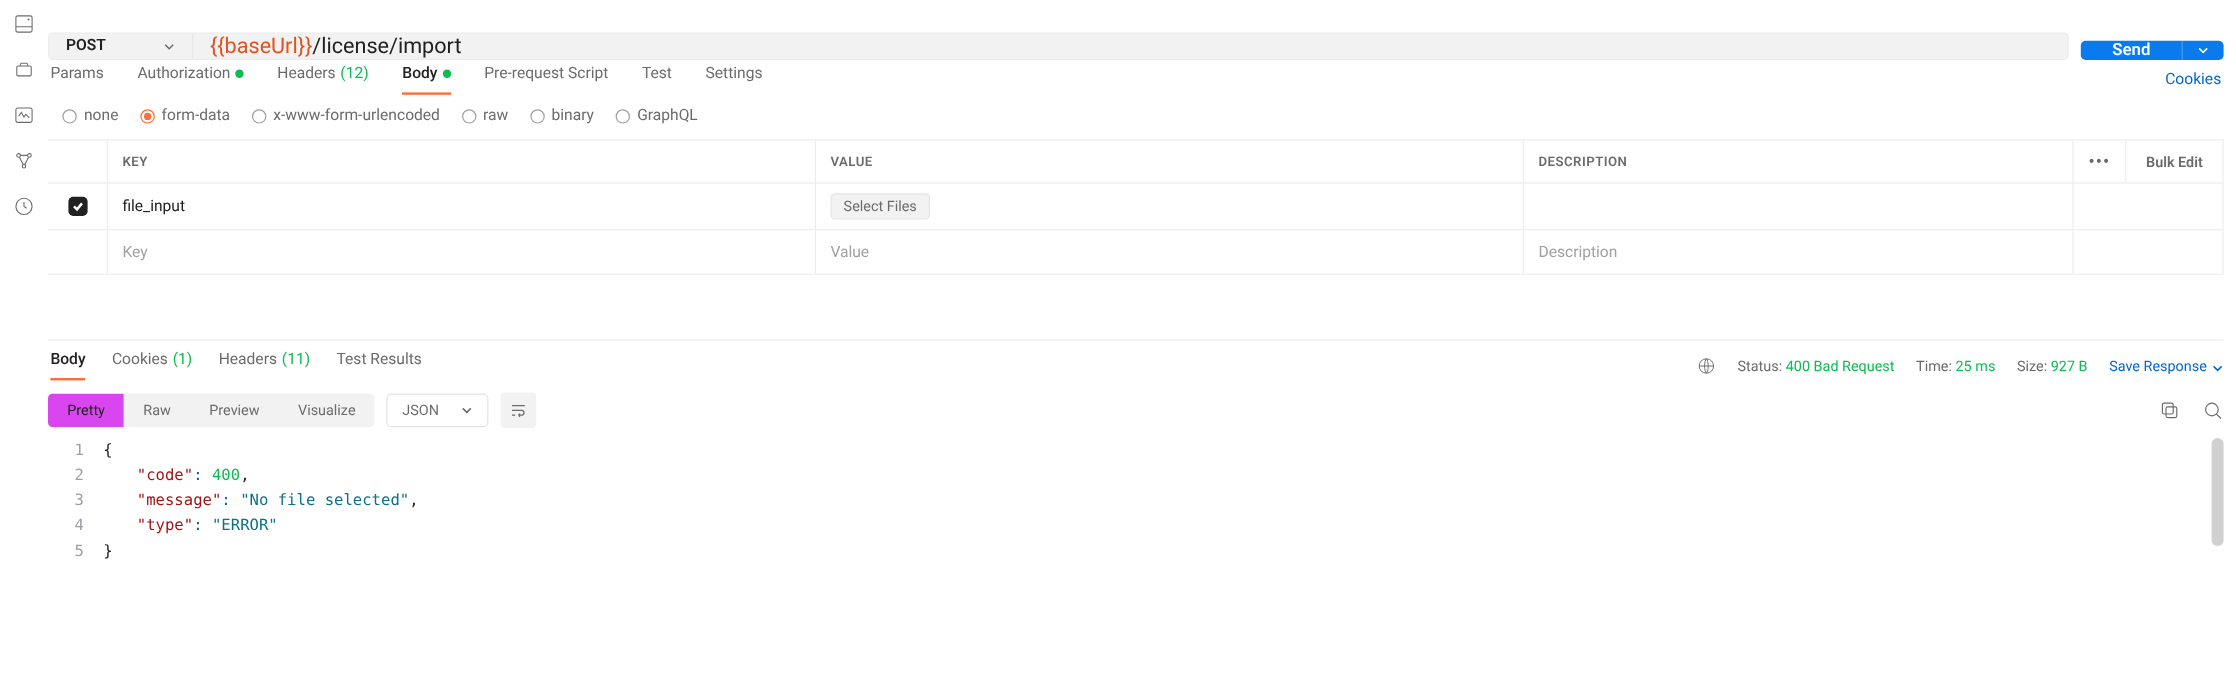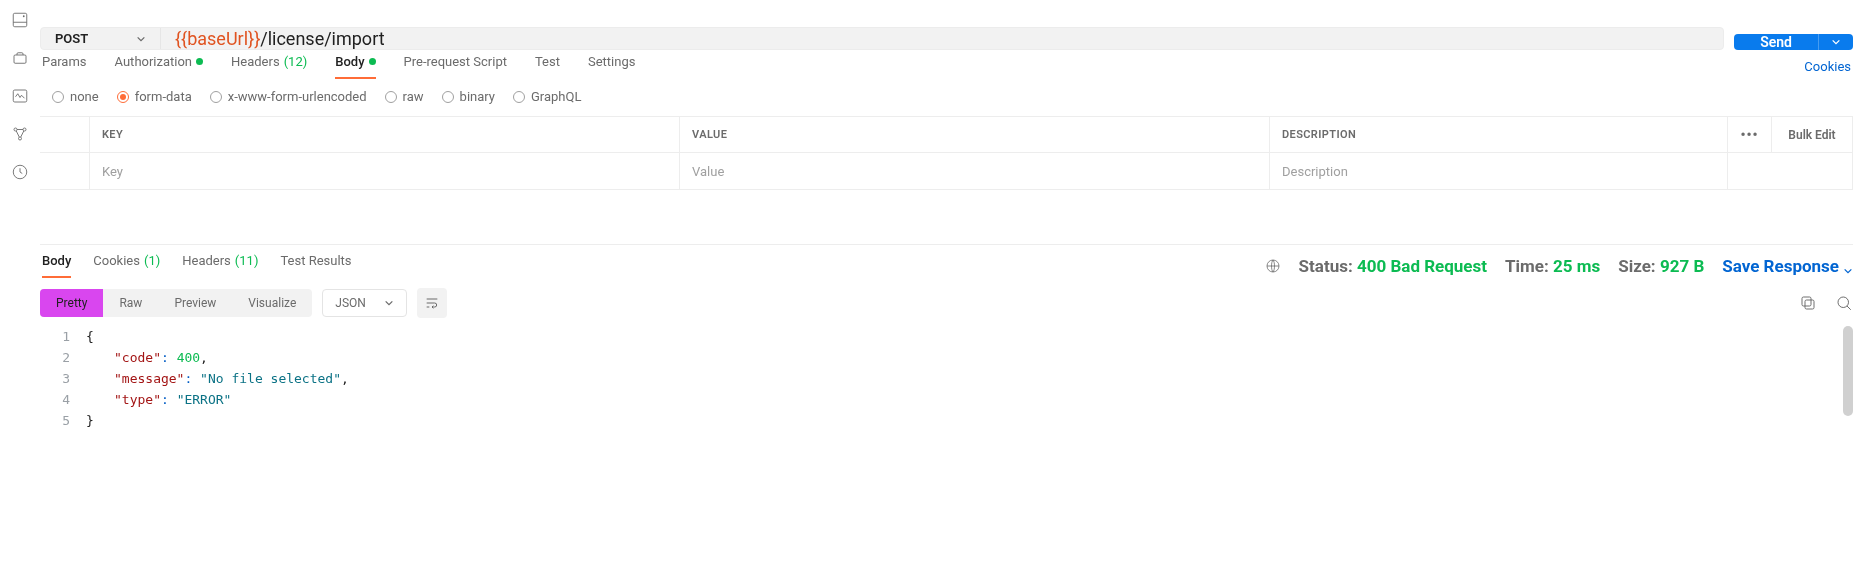--- a/index.html
+++ b/index.html
@@ -227,21 +227,21 @@
     padding: 8px 0 0 0;
   }
   .resp-tabs { display: flex; gap: 22px; align-items: center; padding-left: 2px; }
   .resp-tab {
     font-size: 13px; color: #6b6b6b; cursor: pointer;
     padding-bottom: 8px; border-bottom: 2px solid transparent;
     display: flex; align-items: center; gap: 4px;
   }
   .resp-tab.active { color: #212121; font-weight: 500; border-bottom-color: #ff6c37; }
   .resp-meta {
-    display: flex; align-items: center; gap: 18px; font-size: 17px; color: #6b6b6b; font-weight: bold;
+    display: flex; align-items: center; gap: 18px; font-size: 12px; color: #6b6b6b;
   }
   .resp-meta .globe { width: 16px; height: 16px; }
   .resp-meta .globe svg { width: 16px; height: 16px; stroke: #6b6b6b; fill: none; stroke-width: 1.2; }
   .meta-green { color: #0cbb52; }
   .save-resp { color: #0265d2; display: flex; align-items: flex-end; gap: 4px; cursor: pointer; }
   .save-resp svg { width: 10px; height: 10px; stroke: #0265d2; fill: none; stroke-width: 1.5; }
 
   
   .resp-view-row {
     display: flex; align-items: center; justify-content: space-between;
@@ -426,20 +426,36 @@
       <div class="fd-cell fd-check-col"></div>
       <div class="fd-cell fd-key-col">KEY</div>
       <div class="fd-cell fd-val-col">VALUE</div>
       <div class="fd-cell fd-desc-col">DESCRIPTION</div>
       <div class="fd-cell fd-actions-col">
         <span class="three-dots">•••</span>
       </div>
       <div class="fd-cell fd-bulk-col">Bulk Edit</div>
     </div>
 
+    <div class="fd-row">
+      <div class="fd-cell fd-check-col">
+        <span class="checkbox">
+          <svg viewBox="0 0 12 12">
+              <path d="M2 6l3 3 5-6"></path>
+            </svg>
+        </span>
+      </div>
+      <div class="fd-cell fd-key-col" style="color:#212121;">file_input</div>
+      <div class="fd-cell fd-val-col">
+        <span class="select-files-btn">Select Files</span>
+      </div>
+      <div class="fd-cell fd-desc-col"></div>
+      <div class="fd-cell fd-actions-col" style="border-right:none;"></div>
+      <div class="fd-cell fd-bulk-col" style="border-right:none;"></div>
+    </div>
 
     <div class="fd-row">
       <div class="fd-cell fd-check-col"></div>
       <div class="fd-cell fd-key-col fd-placeholder">Key</div>
       <div class="fd-cell fd-val-col fd-placeholder">Value</div>
       <div class="fd-cell fd-desc-col fd-placeholder">Description</div>
       <div class="fd-cell fd-actions-col" style="border-right:none;"></div>
       <div class="fd-cell fd-bulk-col" style="border-right:none;"></div>
     </div>
   </div>

